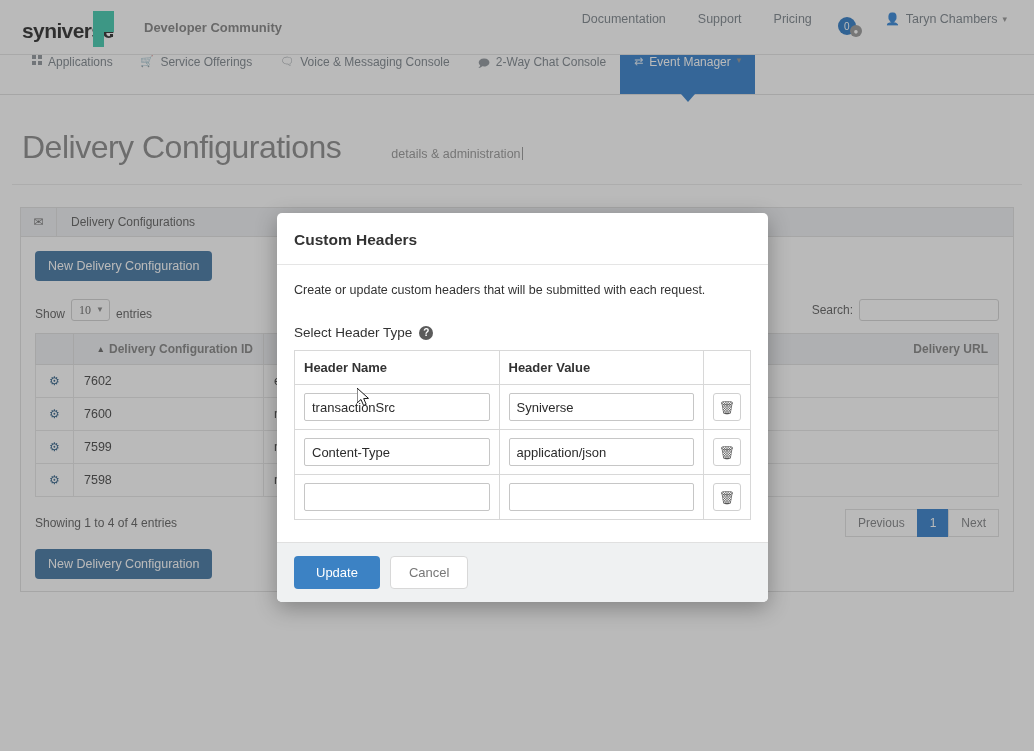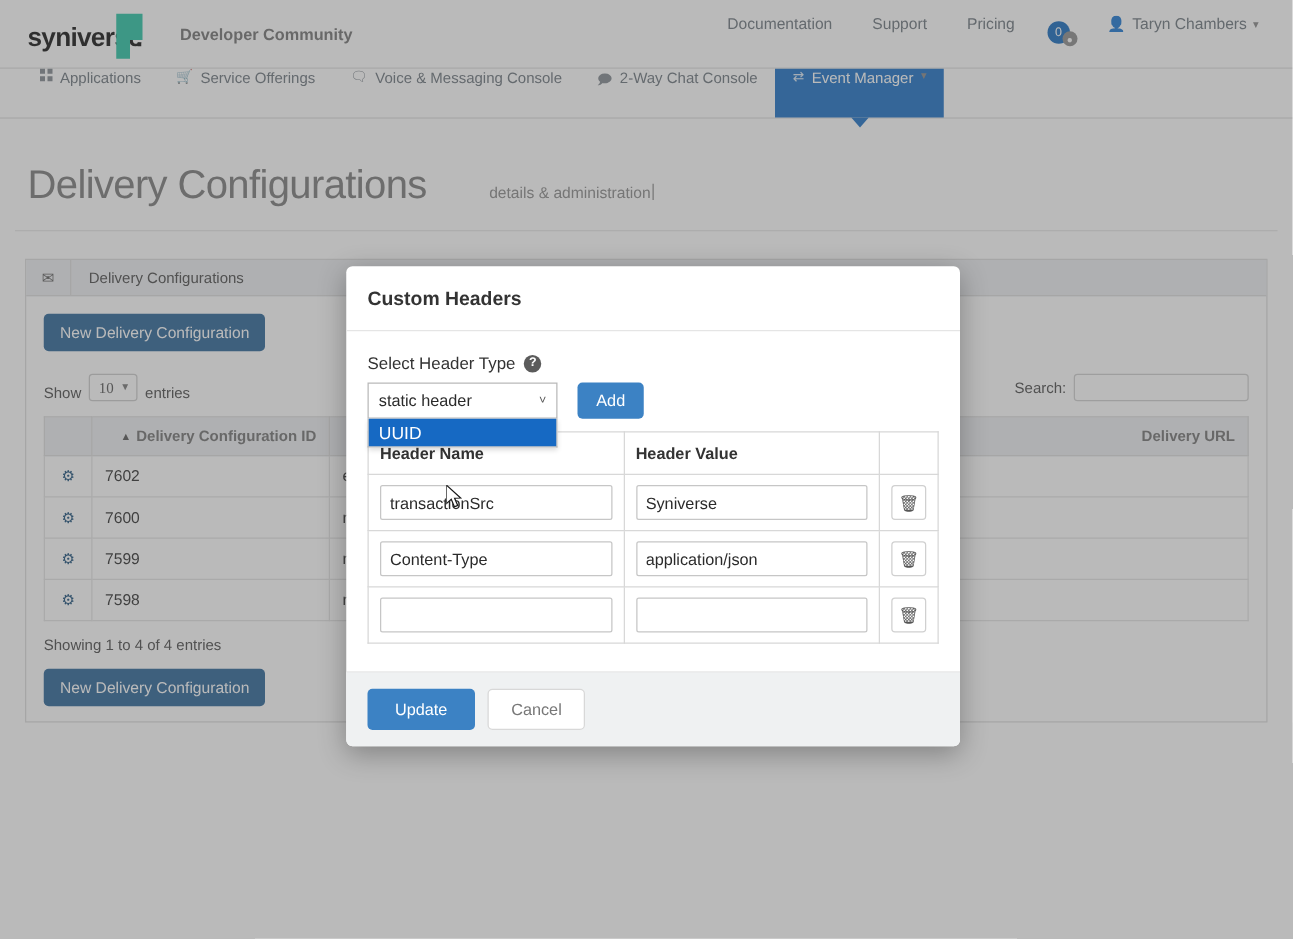--- a/index.html
+++ b/index.html
@@ -408,56 +408,50 @@
               <td class="gearcell"><span class="gear">⚙</span></td>
               <td>7598</td>
               <td>my c</td>
               <td></td>
             </tr>
           </tbody>
         </table>
 
         <div class="foot-row">
           <div class="showing">Showing 1 to 4 of 4 entries</div>
+          <div class="pager">
+            <div>Previous</div>
+            <div class="cur">1</div>
+            <div>Next</div>
+          </div>
         </div>
 
         <div style="margin-top:12px">
           <button class="btn-primary">New Delivery Configuration</button>
         </div>
       </div>
     </div>
   </div>
 </div>
 
 <div class="dimmer"></div>
 
 <div class="modal">
   <div class="modal-head">
     <div class="modal-title">Custom Headers</div>
   </div>
 
   <div class="modal-body">
+    <div class="modal-desc">Create or update custom headers that will be submitted with each request.</div>
 
     <div class="field-label">
       <span>Select Header Type</span>
       <span class="help-icon">?</span>
     </div>
 
-    <div class="select-row">
-      <div class="select-shell">
-        <div class="select-box">
-          <span class="sv">static header</span>
-          <span class="chev">˅</span>
-        </div>
-        <div class="dropdown-list">
-          <div class="opt hl">UUID</div>
-        </div>
-      </div>
-      <button class="btn-add">Add</button>
-    </div>
 
     <table class="hdr">
       <thead>
         <tr>
           <th style="width:45%">Header Name</th>
           <th style="width:45%">Header Value</th>
           <th style="width:10%"></th>
         </tr>
       </thead>
       <tbody>

